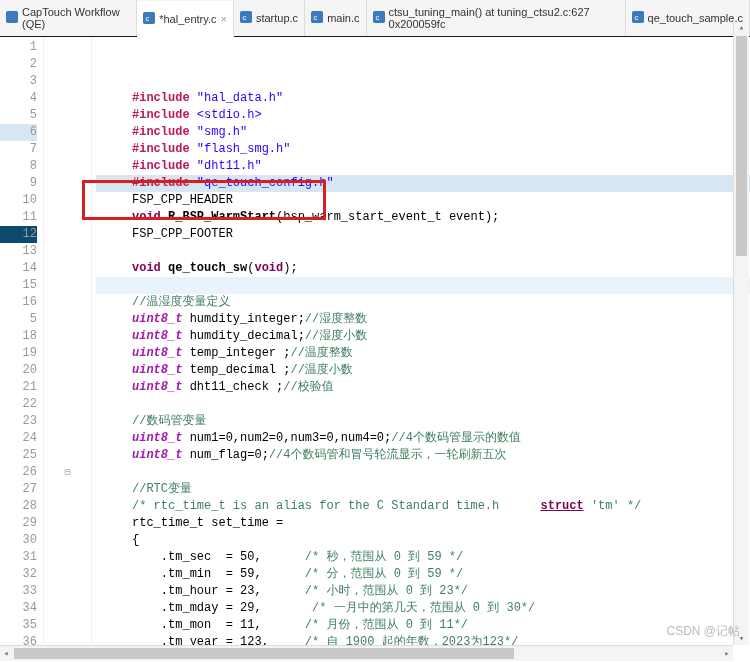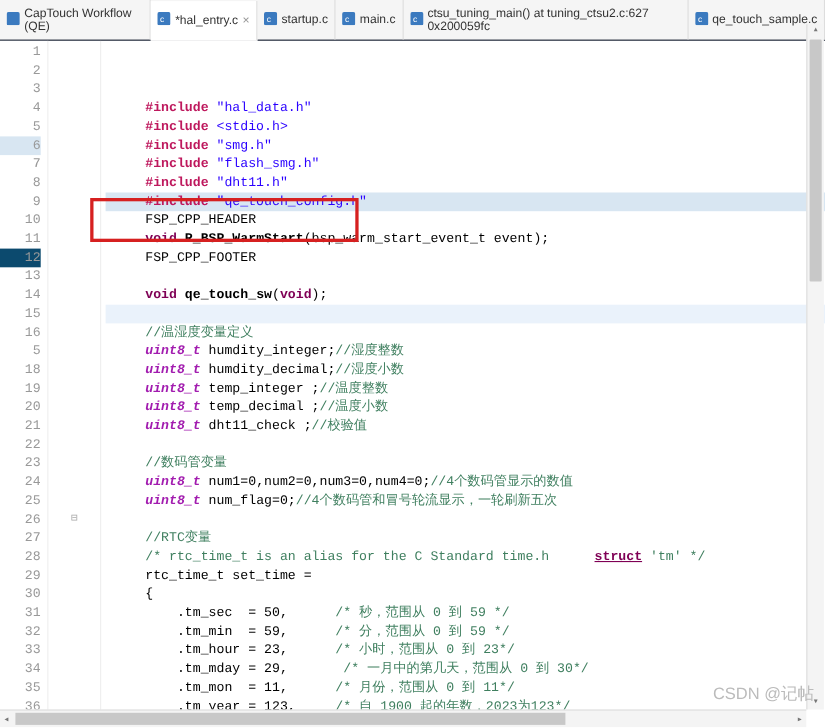--- a/index.html
+++ b/index.html
@@ -101,21 +101,21 @@
   .hscroll {
     left:0; right:17px; bottom:1px; height:16px;
     border-top:1px solid #ddd;
     background:#f4f4f4;
   }
   .hthumb{ position:absolute; top:2px; bottom:2px; left:14px; width:500px; background:#c8c8c8;}
   .harrow{position:absolute; top:0; bottom:0; width:12px; text-align:center; color:#777; font-size:9px; line-height:16px;}
   .watermark {
     position:absolute; right:10px; bottom:22px;
     font-family:"Segoe UI",Arial,sans-serif;
-    font-size:15px; color:#bbb;
+    font-size:12px; color:#bbb;
     pointer-events:none;
   }
   svg.icon-c rect{ fill:#3b7abf;} svg.icon-c text{fill:#fff;font:9px sans-serif;}
 </style>
 </head>
 <body>
 
 <div class="tabs">
     <div class="tab">
       <span><svg class="icon-c" viewBox="0 0 14 14">

